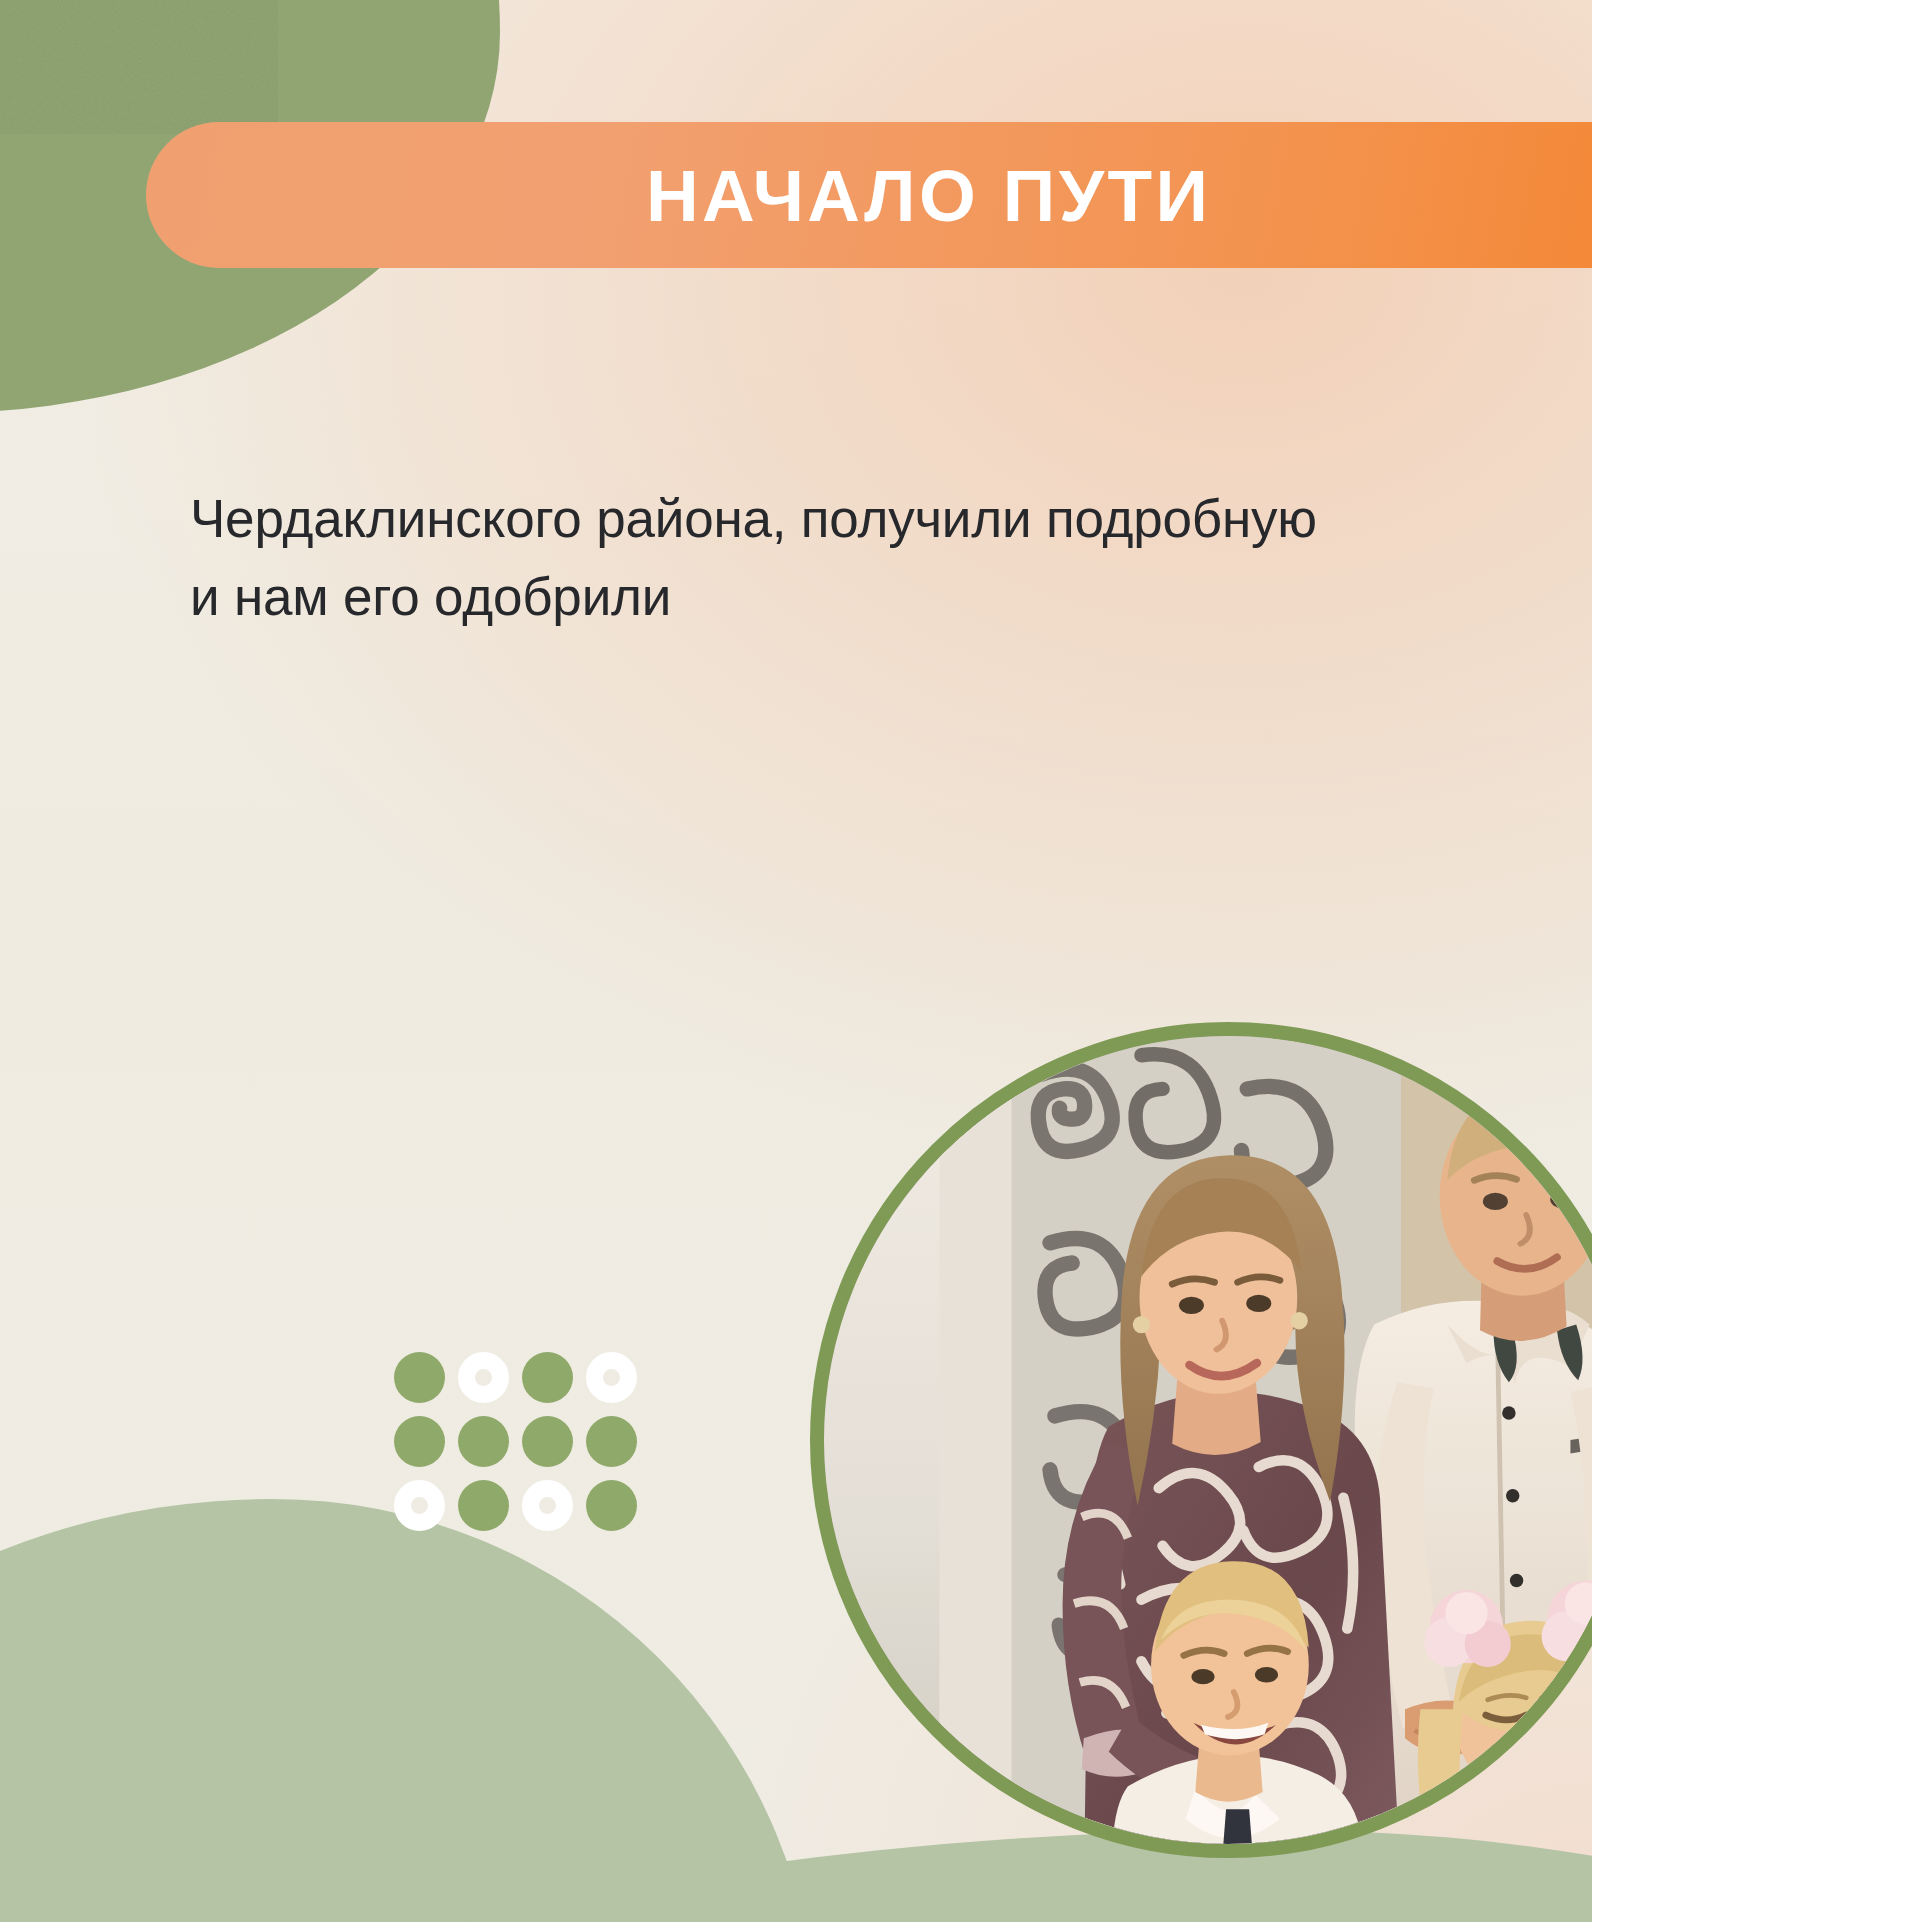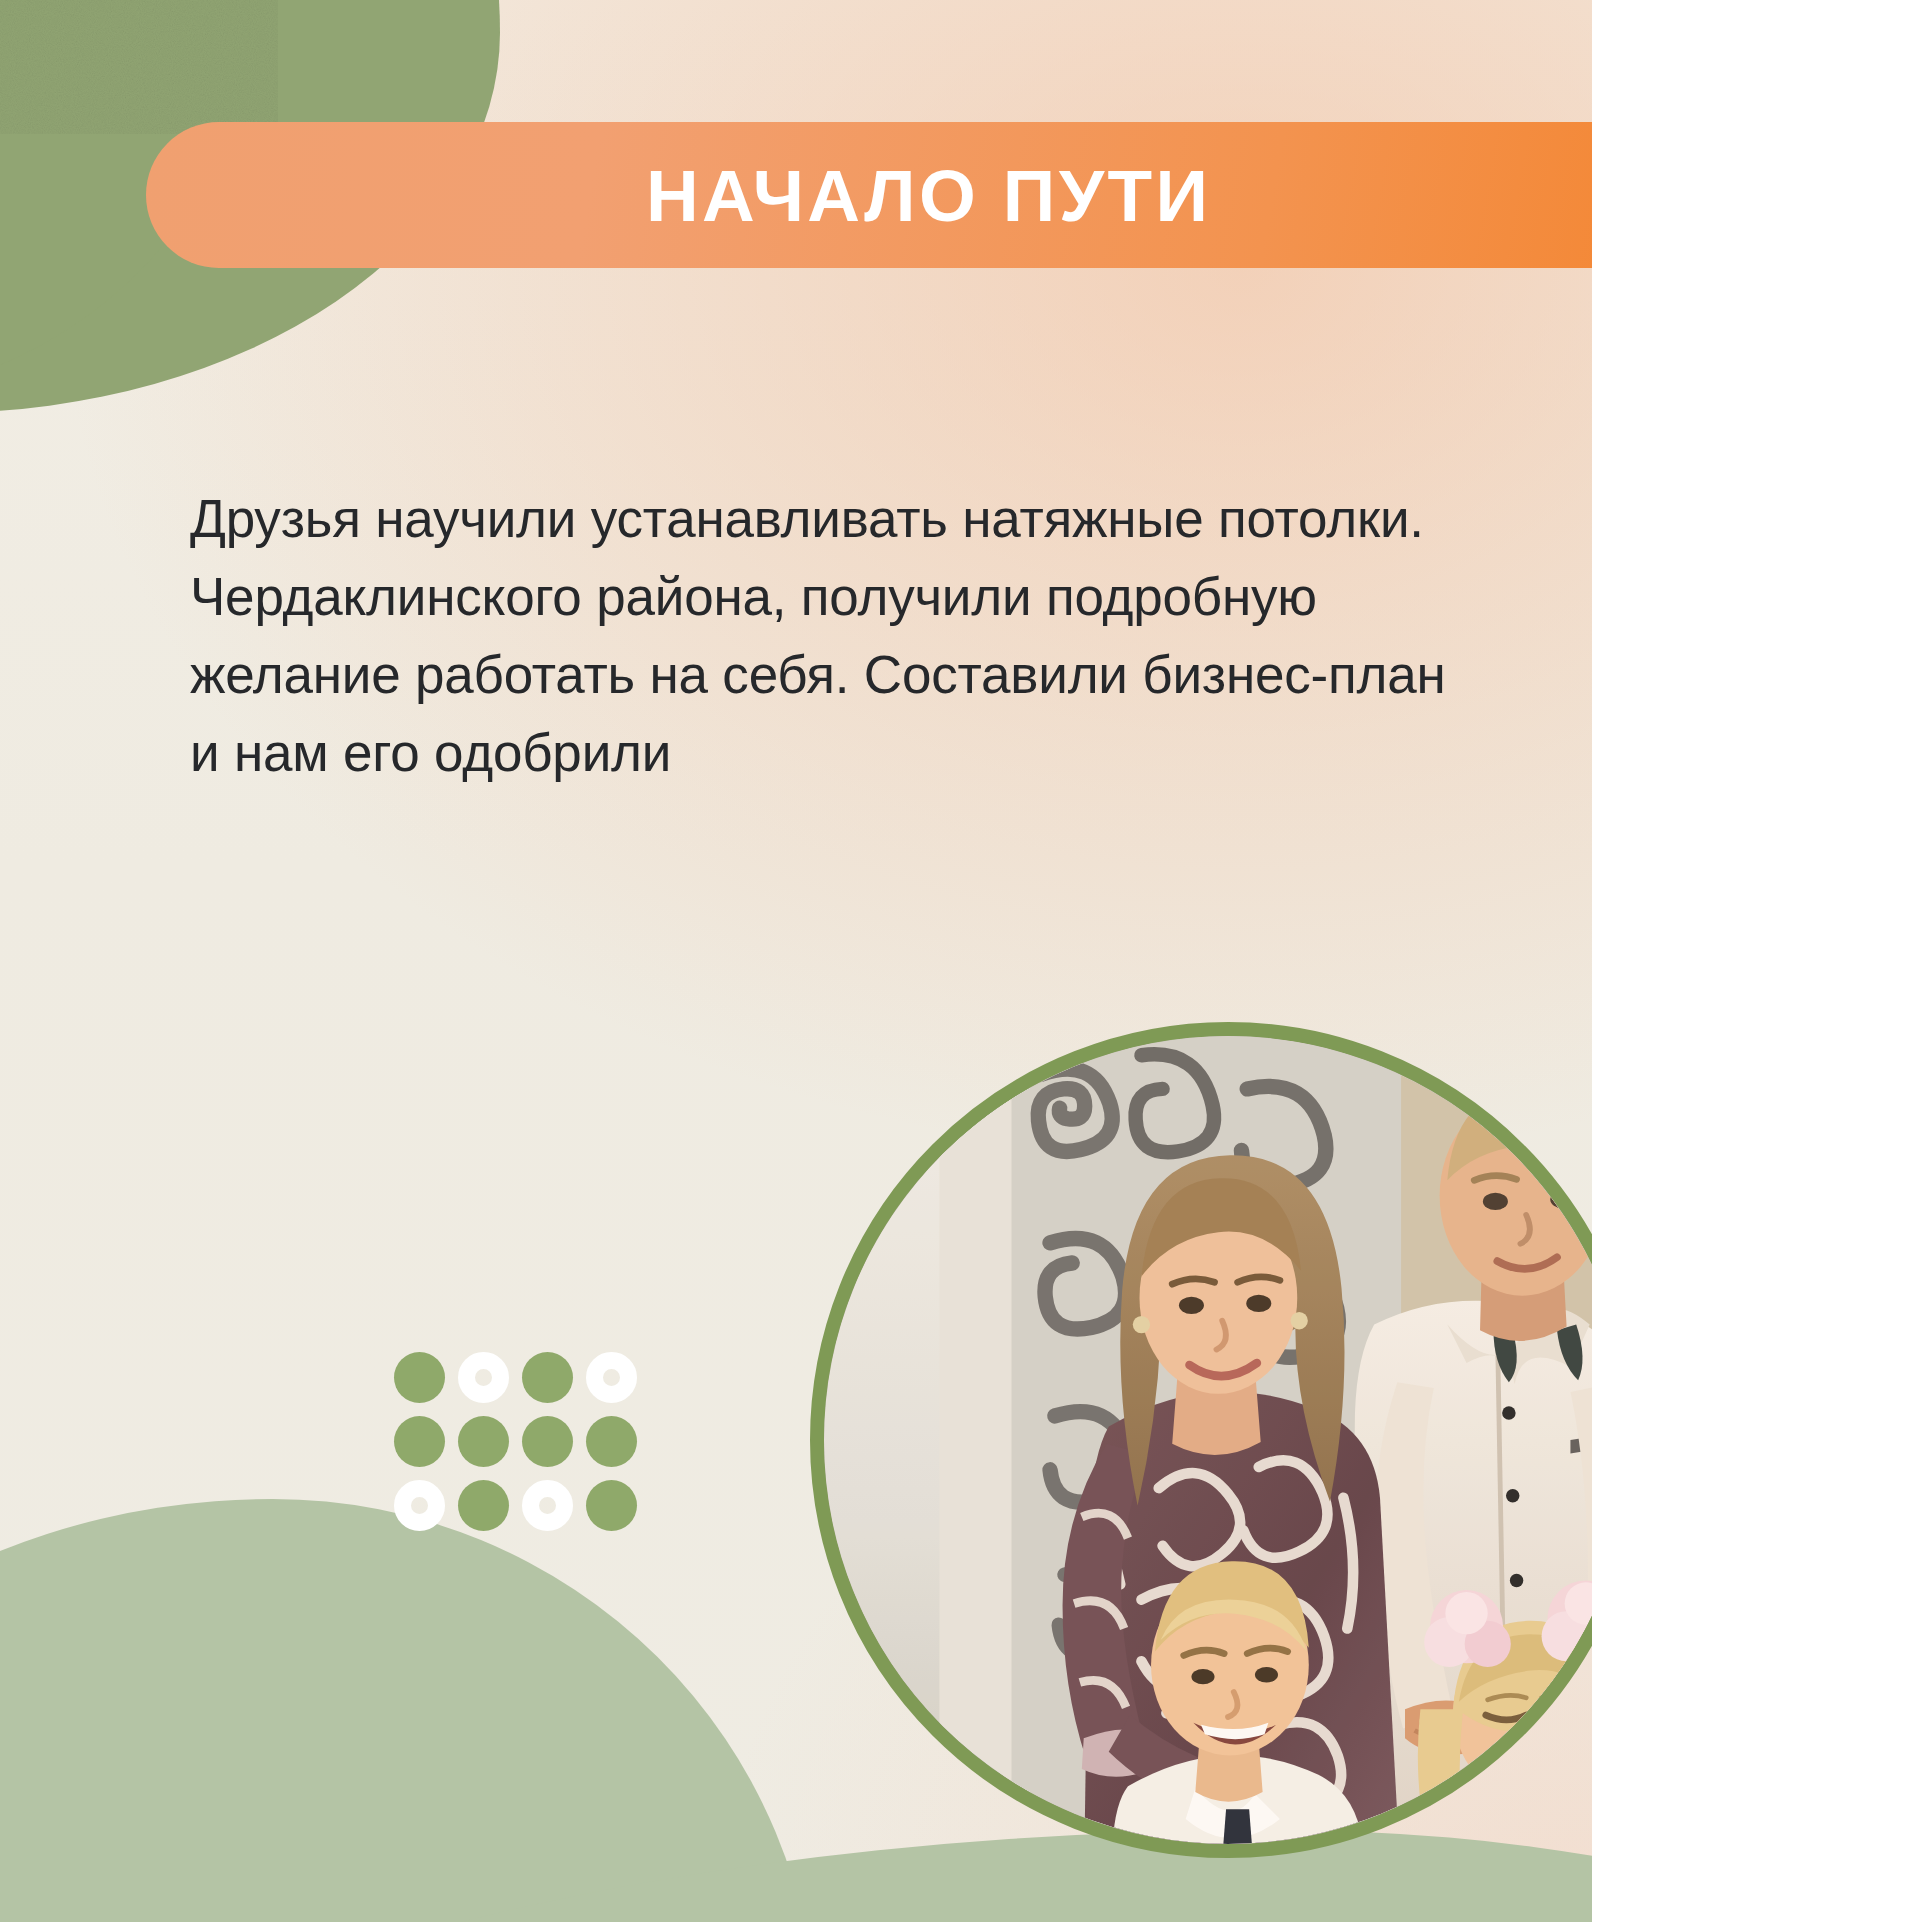--- a/index.html
+++ b/index.html
@@ -193,23 +193,21 @@
         </feComponentTransfer>
     </filter>
     <rect width="100%" height="100%" filter="url(#grain)"></rect>
   </svg>
 
   <div class="banner">
     <span class="banner-title">НАЧАЛО ПУТИ</span>
   </div>
 
   <div class="body-copy">
-    <span class="ln">Друзья научили устанавливать натяжные потолки.</span>
     <span class="ln">Чердаклинского района, получили подробную</span>
-    <span class="ln">желание работать на себя. Составили бизнес-план</span>
     <span class="ln">и нам его одобрили</span>
   </div>
 
   <div class="dot-grid">
     <span class="dot dot-solid"></span>
     <span class="dot dot-ring"></span>
     <span class="dot dot-solid"></span>
     <span class="dot dot-ring"></span>
 
     <span class="dot dot-solid"></span>

